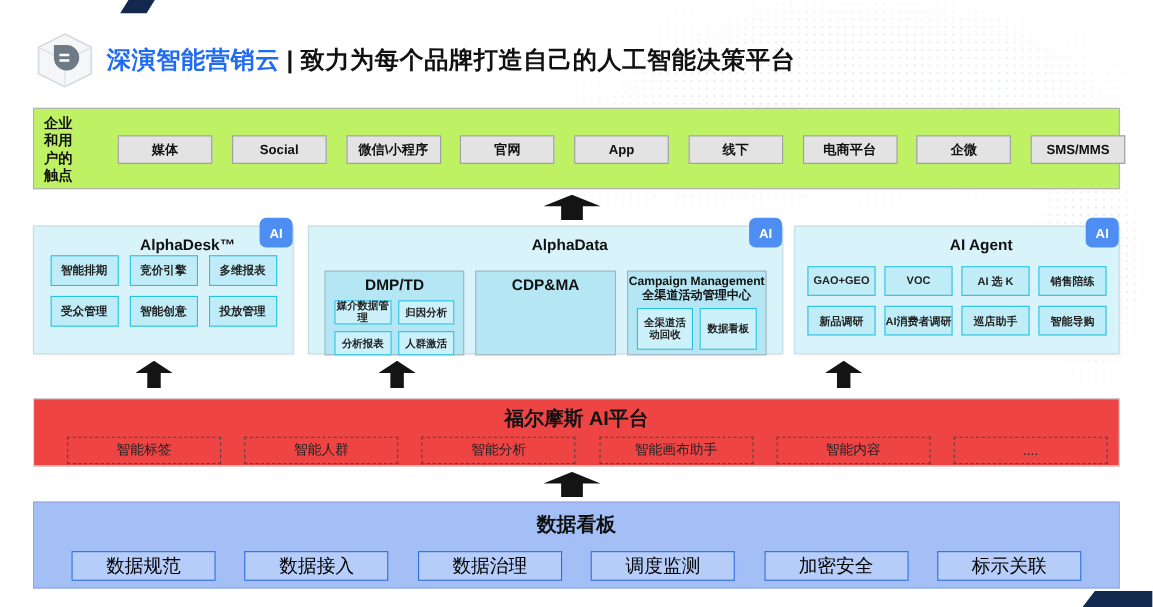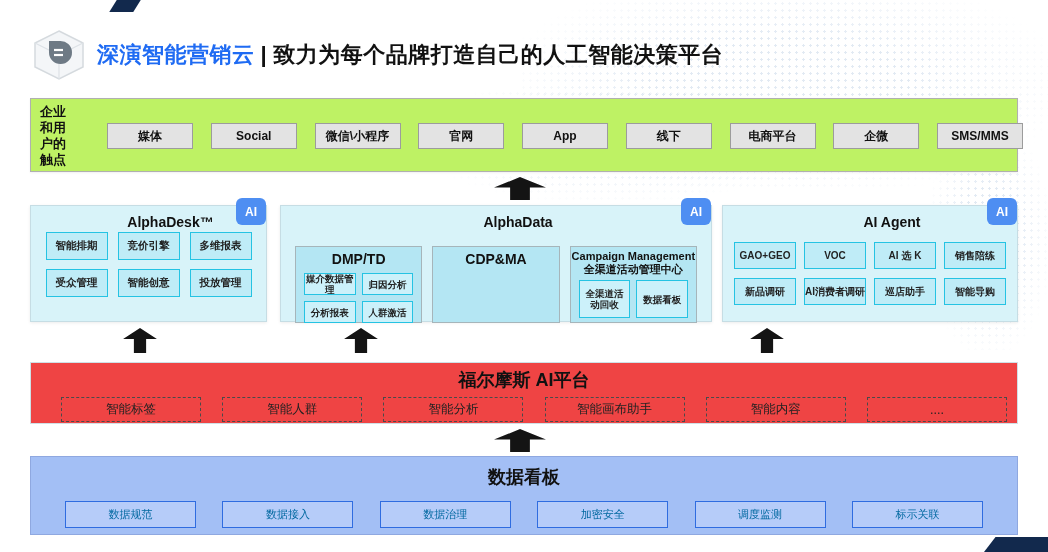--- a/index.html
+++ b/index.html
@@ -81,21 +81,21 @@
   .band-ai { top:362px; height:62px; background:#ef4444; border:1px solid #cfe0e6; }
   .band-title { text-align:center; font-size:18px; font-weight:bold; color:#111; margin-top:5px; }
   .dashrow { display:flex; justify-content:space-between; padding:0 10px; margin-top:5px;margin-left:20px; }
   .dashbox { width:140px; height:25px; border:1.5px dashed #4a4a4a; display:flex;
     align-items:center; justify-content:center; font-size:12.5px; color:#222; }
 
   .band-data { top:456px; height:79px; background:#a3bff5; border:1px solid #8fa8e0; }
   .band-data .band-title { margin-top:8px; }
   .datarow { display:flex; justify-content:space-between; padding:0 34px; margin-top:12px; }
   .databox { width:131px; height:27px; background:#b6ccf9; border:1.5px solid #2f6ce0;
-    display:flex; align-items:center; justify-content:center; font-size:11px; color:#0369a1; }
+    display:flex; align-items:center; justify-content:center; font-size:17px; color:#000000; }
 </style>
 </head>
 <body>
 
 <div class="stage">
 
   <div class="dots dots-a"></div>
   <div class="dots dots-b"></div>
   <div class="dots dots-c"></div>
   <div class="decor-top"></div>
@@ -217,19 +217,19 @@
 
   <div class="arrow arrow-big" style="left:494px; top:429px;"></div>
 
   <section class="band band-data">
     <div class="band-title">数据看板</div>
     <div class="datarow">
 
     <div class="databox">数据规范</div>
         <div class="databox">数据接入</div>
         <div class="databox">数据治理</div>
+        <div class="databox">调度监测</div>
         <div class="databox">加密安全</div>
-        <div class="databox">调度监测</div>
         <div class="databox">标示关联</div>
       </div>
   </section>
 
 </div>
 
 </body></html>

